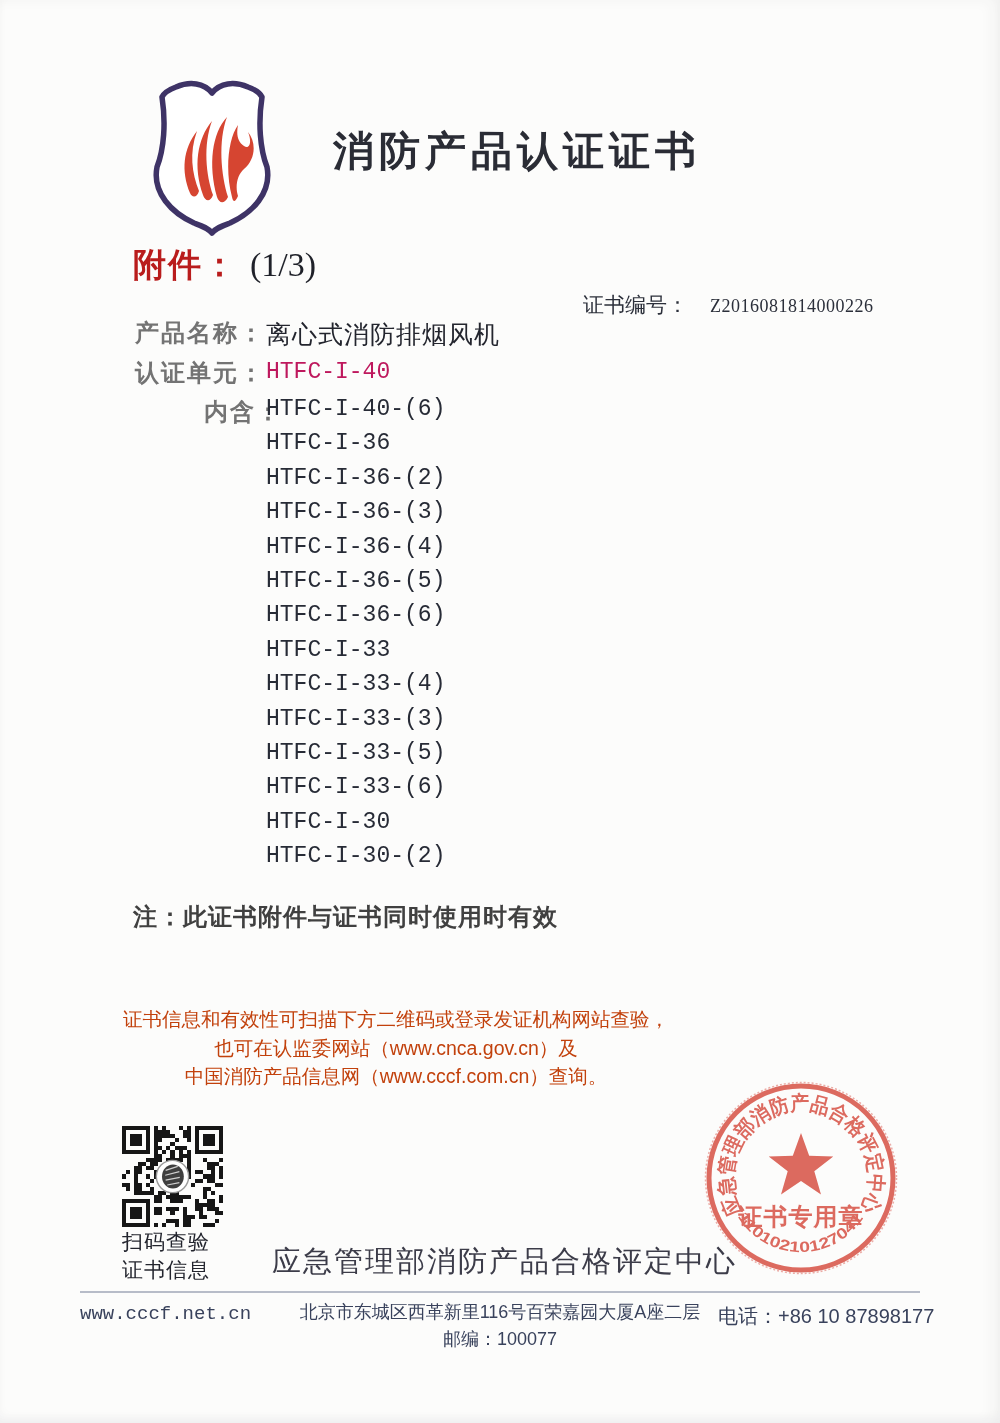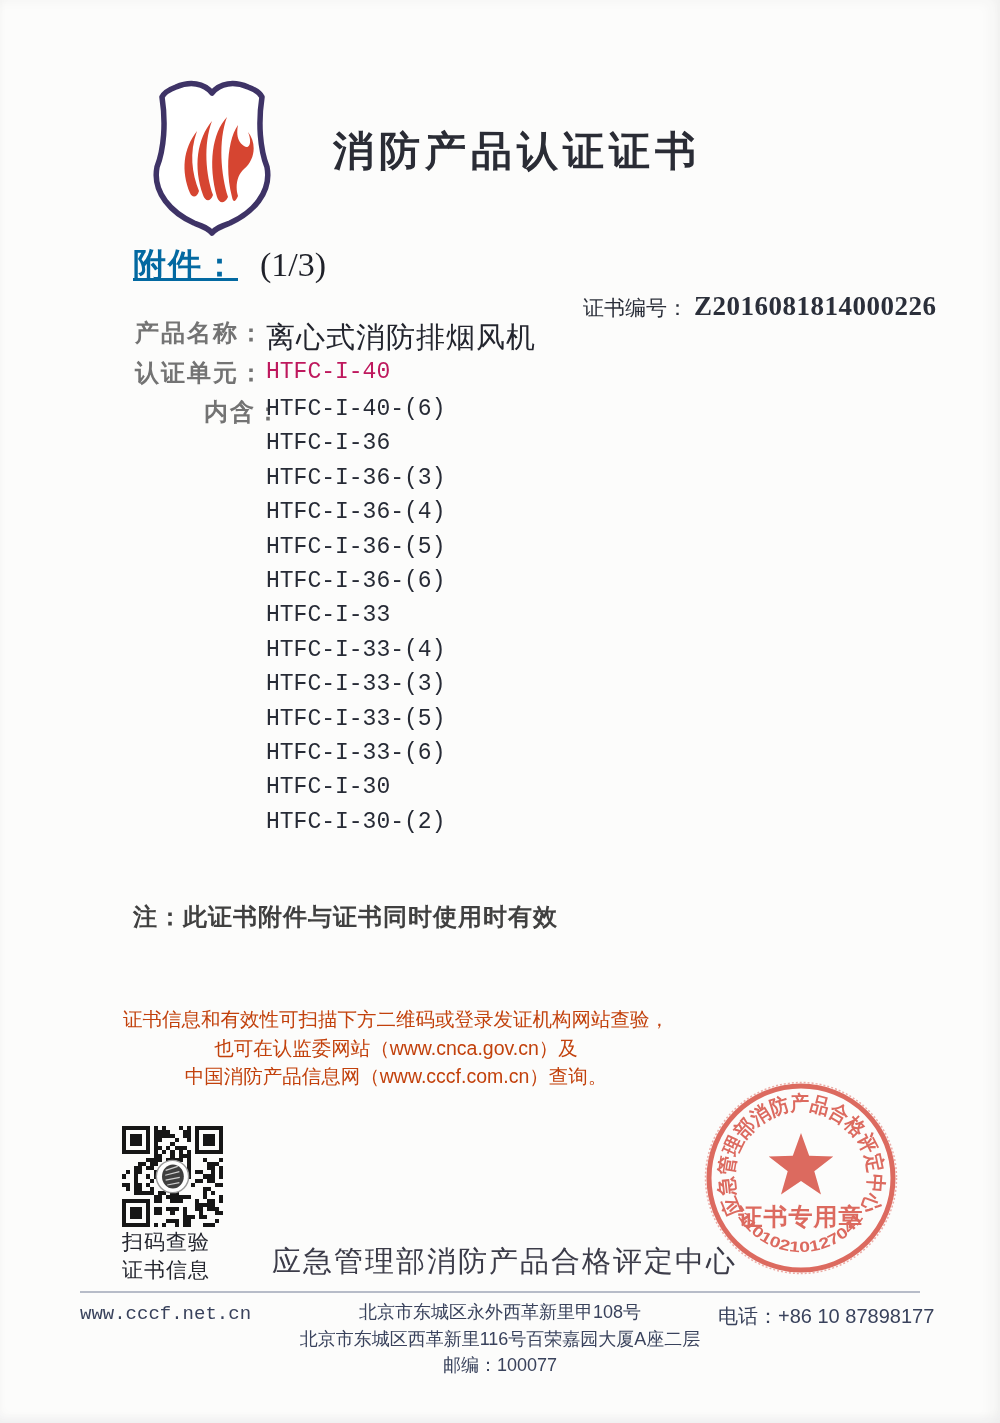--- a/index.html
+++ b/index.html
@@ -10,32 +10,32 @@
     color:#23252e;
     box-shadow:inset -8px 0 14px rgba(40,40,60,.04), inset 0 -6px 10px rgba(40,40,60,.03);
   }
   .abs{position:absolute;}
 
   .logo{left:138px;top:74px;width:148px;height:162px;}
 
   .title{left:333px;top:124px;font-size:41px;font-weight:600;letter-spacing:5px;color:#2a2c35;white-space:nowrap;}
 
   .attach{left:133px;top:243px;white-space:nowrap;}
-  .attach .a-label{font-size:33px;font-weight:600;letter-spacing:2px;color:#0369a1;text-decoration:underline;}
-  .attach .a-num{font-size:34px;font-family:"Liberation Serif",serif;margin-left:22px;color:#1f2129;}
+  .attach .a-label{font-size:33px;font-weight:600;letter-spacing:2px;color:#b91c1c;}
+  .attach .a-num{font-size:34px;font-family:"Liberation Serif",serif;margin-left:12px;color:#1f2129;}
 
   .certno{left:583px;top:291px;font-size:21px;color:#2b2f3a;font-family:"Liberation Serif",serif;white-space:nowrap;}
-  .certno .cn-val{font-size:27px;letter-spacing:.5px;margin-left:6px;font-weight:bold;}
+  .certno .cn-val{font-size:18px;letter-spacing:.5px;margin-left:22px;}
 
   .f-label{font-weight:700;font-size:24px;letter-spacing:2px;color:#737373;white-space:nowrap;}
   .row-product{top:317px;}
   .row-unit{top:357px;}
   .lbl-left{left:135px;}
   .val-left{left:266px;}
-  .val-cn{font-size:29px;color:#23252e;letter-spacing:1px;white-space:nowrap;top:318px;}
+  .val-cn{font-size:25px;color:#23252e;letter-spacing:1px;white-space:nowrap;top:318px;}
   .val-mono{font-family:"Liberation Mono","DejaVu Sans Mono",monospace;font-size:23px;color:#be185d;white-space:nowrap;top:359px;}
 
   .contains-label{left:204px;top:396px;}
   .models{left:266px;top:392px;list-style:none;margin:0;padding:0;}
   .models li{
     height:34.4px;line-height:34.4px;
     font-family:"Liberation Mono","DejaVu Sans Mono",monospace;
     font-size:23px;color:#272b36;white-space:nowrap;
   }
 
@@ -84,20 +84,21 @@
 <div class="abs f-label lbl-left row-product">产品名称：</div>
 <div class="abs val-cn val-left">离心式消防排烟风机</div>
 
 <div class="abs f-label lbl-left row-unit">认证单元：</div>
 <div class="abs val-mono val-left">HTFC-I-40</div>
 
 <div class="abs f-label contains-label">内含：</div>
 <ul class="abs models">
     <li>HTFC-I-40-(6)</li>
     <li>HTFC-I-36</li>
+    <li>HTFC-I-36-(2)</li>
     <li>HTFC-I-36-(3)</li>
     <li>HTFC-I-36-(4)</li>
     <li>HTFC-I-36-(5)</li>
     <li>HTFC-I-36-(6)</li>
     <li>HTFC-I-33</li>
     <li>HTFC-I-33-(4)</li>
     <li>HTFC-I-33-(3)</li>
     <li>HTFC-I-33-(5)</li>
     <li>HTFC-I-33-(6)</li>
     <li>HTFC-I-30</li>
@@ -421,17 +422,16 @@
     <text x="105" y="152" text-anchor="middle" font-size="24" font-weight="bold" letter-spacing="1" fill="#d8564a" font-family="Liberation Sans, sans-serif">证书专用章</text>
     <text font-size="15" font-weight="bold" fill="#d8564a" font-family="Liberation Sans, sans-serif">
       <textPath href="#numPath" startOffset="8" textLength="150" lengthAdjust="spacingAndGlyphs">11010210127041</textPath>
     </text>
   </svg>
 </div>
 
 <div class="abs footer-line"></div>
 <div class="abs site">www.cccf.net.cn</div>
 <div class="abs address">
-    <div>北京市东城区永外西革新里甲108号</div>
     <div>北京市东城区西革新里116号百荣嘉园大厦A座二层</div>
     <div>邮编：100077</div>
   </div>
 <div class="abs phone">电话：+86 10 87898177</div>
 
 </body></html>

